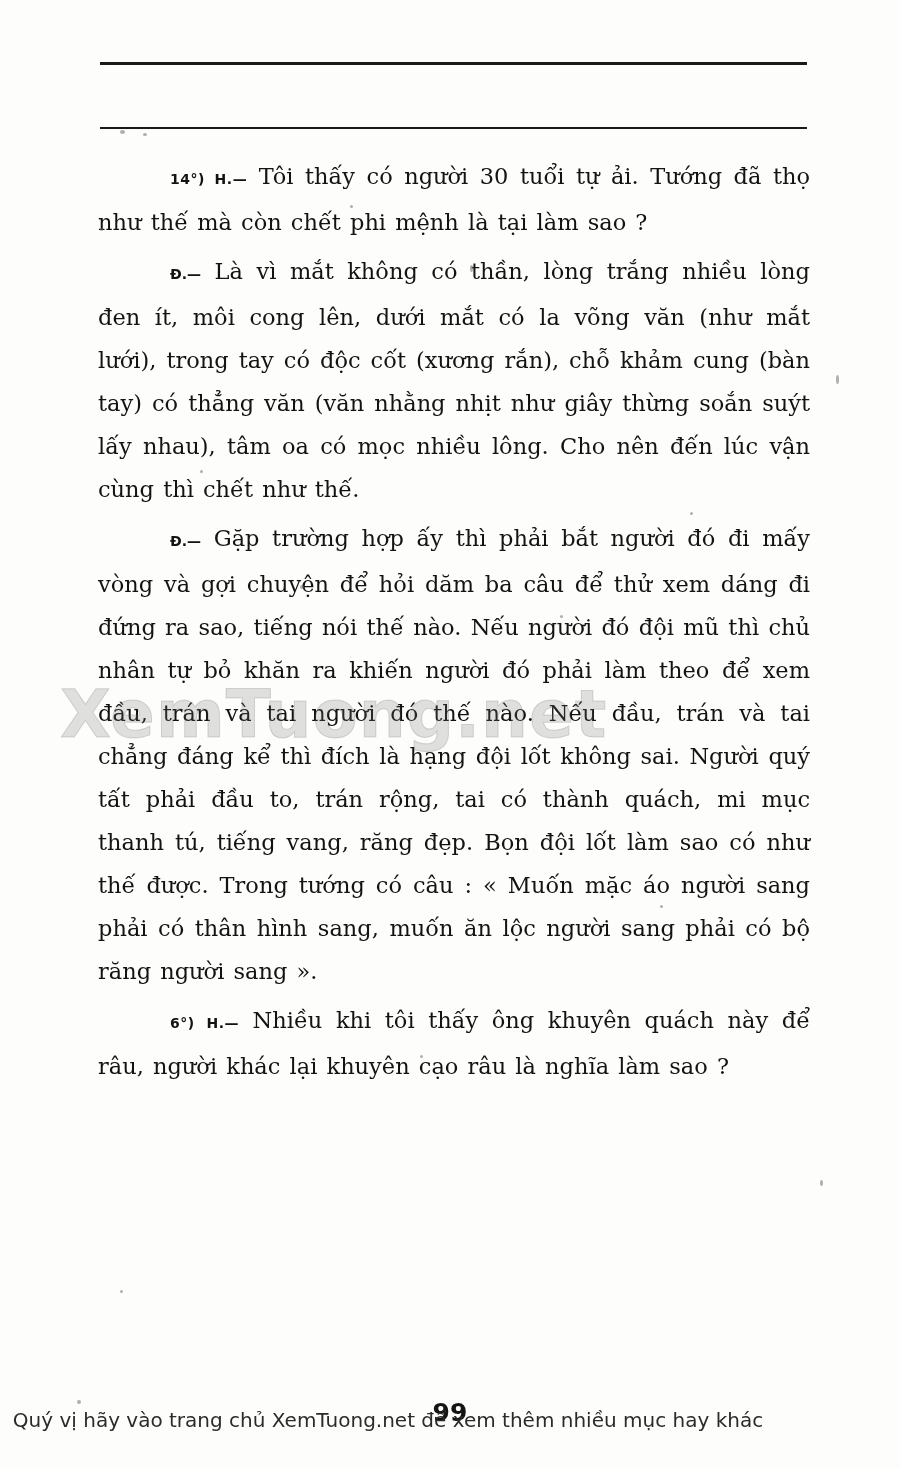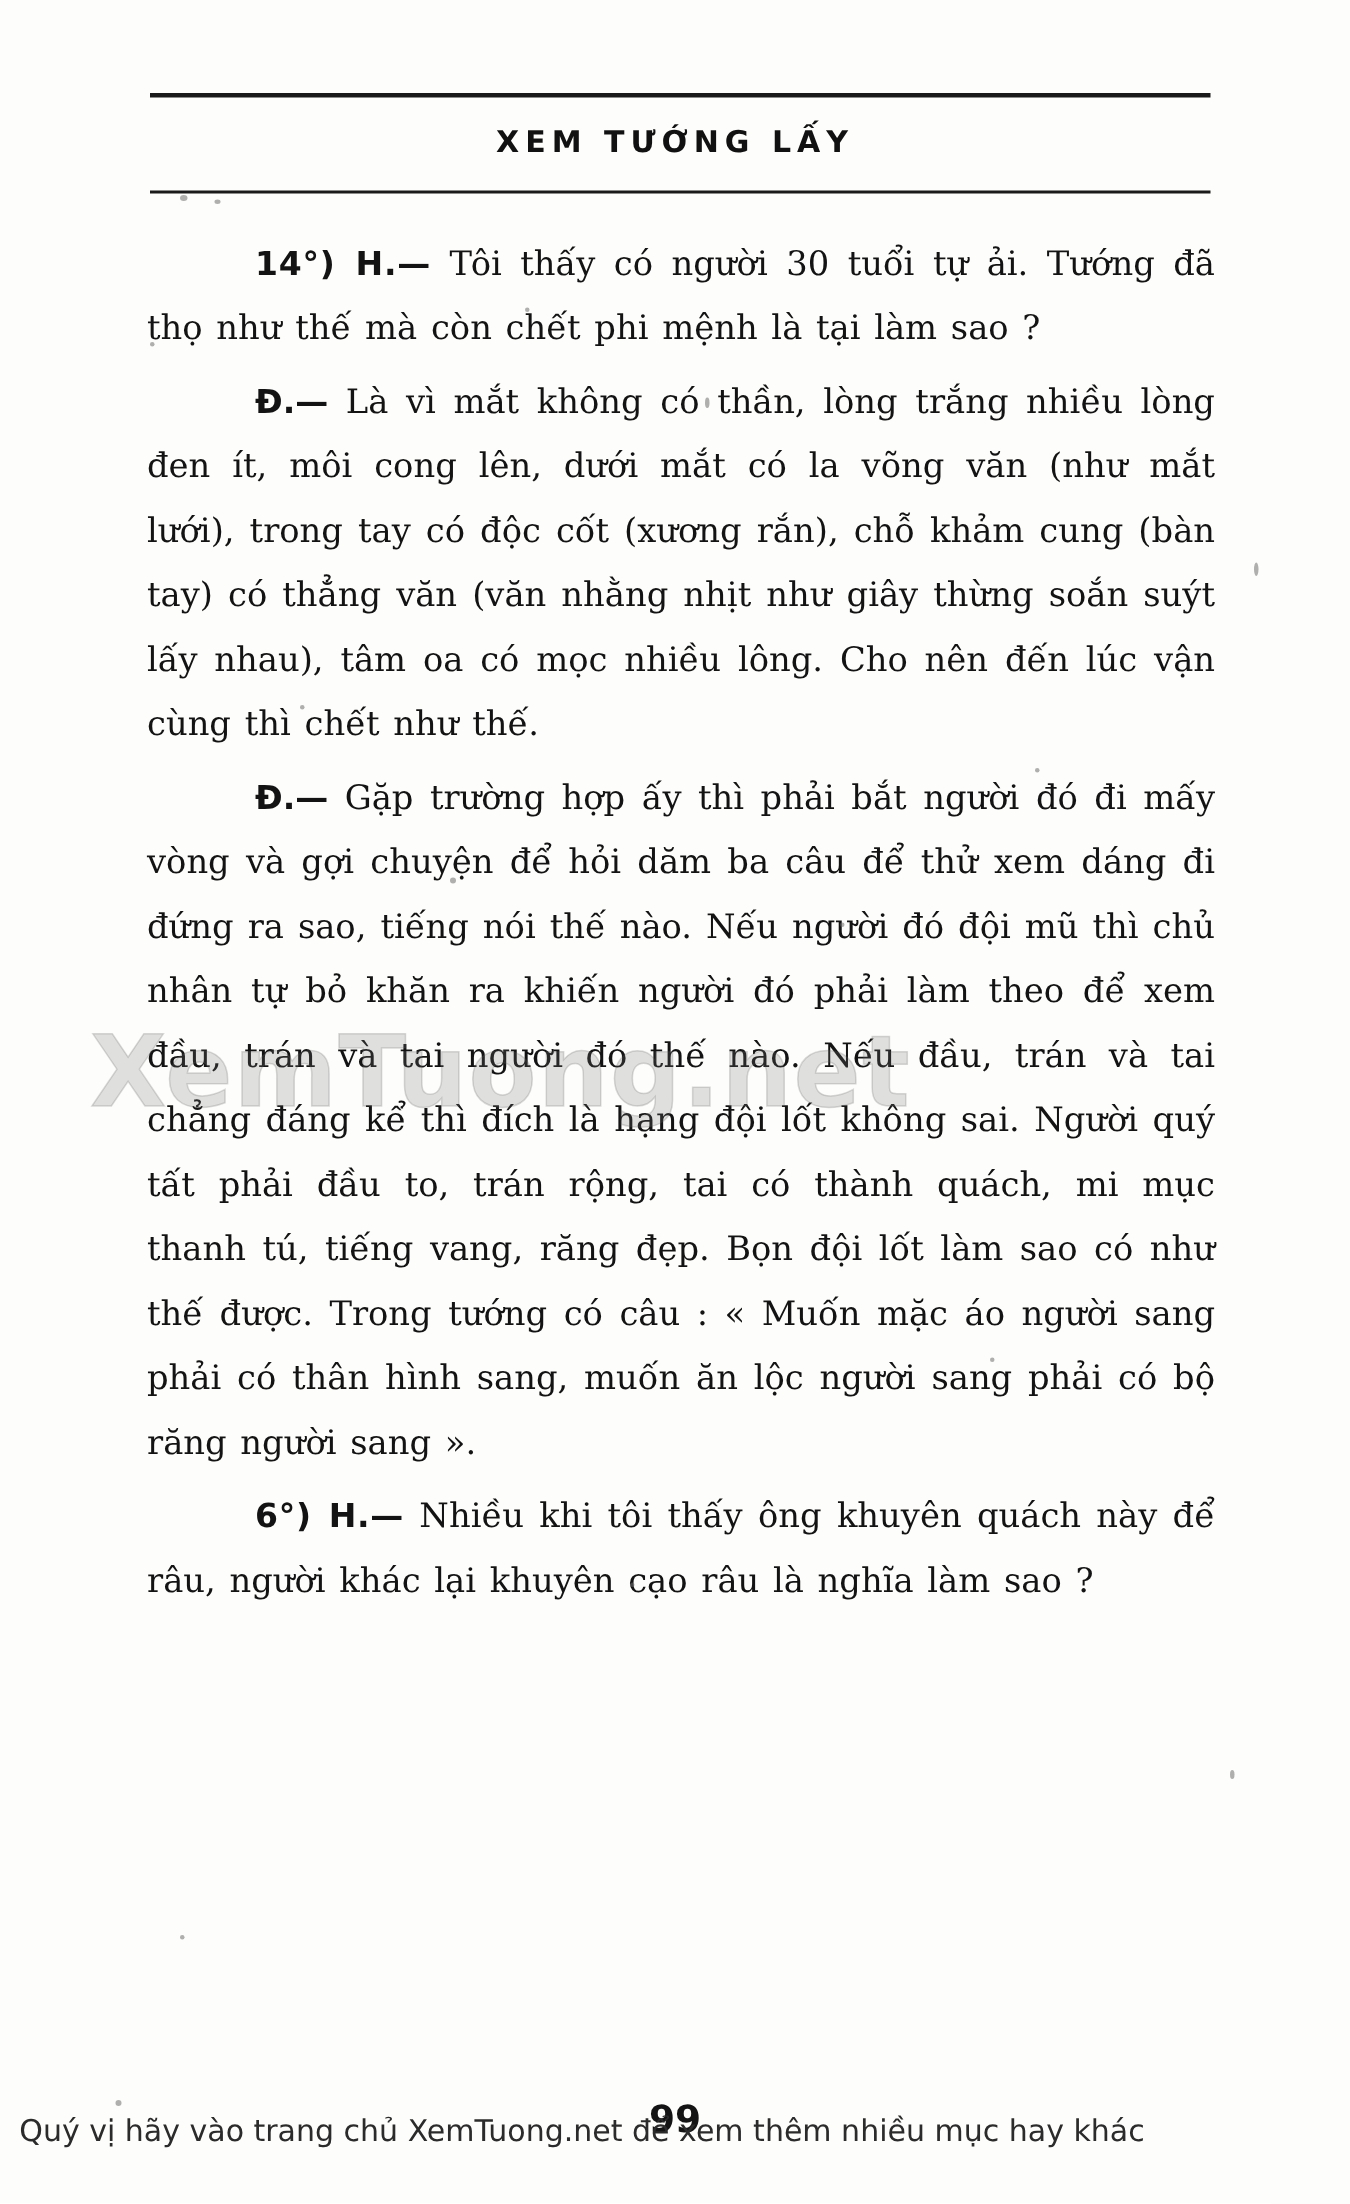--- a/index.html
+++ b/index.html
@@ -67,21 +67,21 @@
     word-spacing: 2px;
   }
   p.para .indent { display: inline-block; width: 72px; }
   .qnum {
     font-weight: 700;
     letter-spacing: .5px;
   }
   .marker {
     font-family: "DejaVu Sans", sans-serif;
     font-weight: 700;
-    font-size: 22px;
+    font-size: 14px;
   }
 
   
   .watermark {
     position: absolute;
     top: 676px;
     left: 60px;
     width: 800px;
     font-family: "DejaVu Sans", sans-serif;
     font-size: 66px;
@@ -115,21 +115,20 @@
     font-size: 20px;
     color: #2b2b2b;
   }
 </style>
 </head>
 <body>
 
 <div class="page">
 
   <div class="rule top"></div>
-  <div class="header-title">XEM TƯỚNG LẤY</div>
   <div class="rule bottom"></div>
 
   <div class="body">
 
     <p class="para">
       <span class="indent"></span><span class="marker qnum">14°) H.—</span><span> Tôi thấy có người 30 tuổi tự ải. Tướng đã thọ như thế mà còn chết phi mệnh là tại làm sao ?</span>
     </p>
 
     <p class="para">
       <span class="indent"></span><span class="marker">Đ.—</span><span> Là vì mắt không có thần, lòng trắng nhiều lòng đen ít, môi cong lên, dưới mắt có la võng văn (như mắt lưới), trong tay có độc cốt (xương rắn), chỗ khảm cung (bàn tay) có thẳng văn (văn nhằng nhịt như giây thừng soắn suýt lấy nhau), tâm oa có mọc nhiều lông. Cho nên đến lúc vận cùng thì chết như thế.</span>

